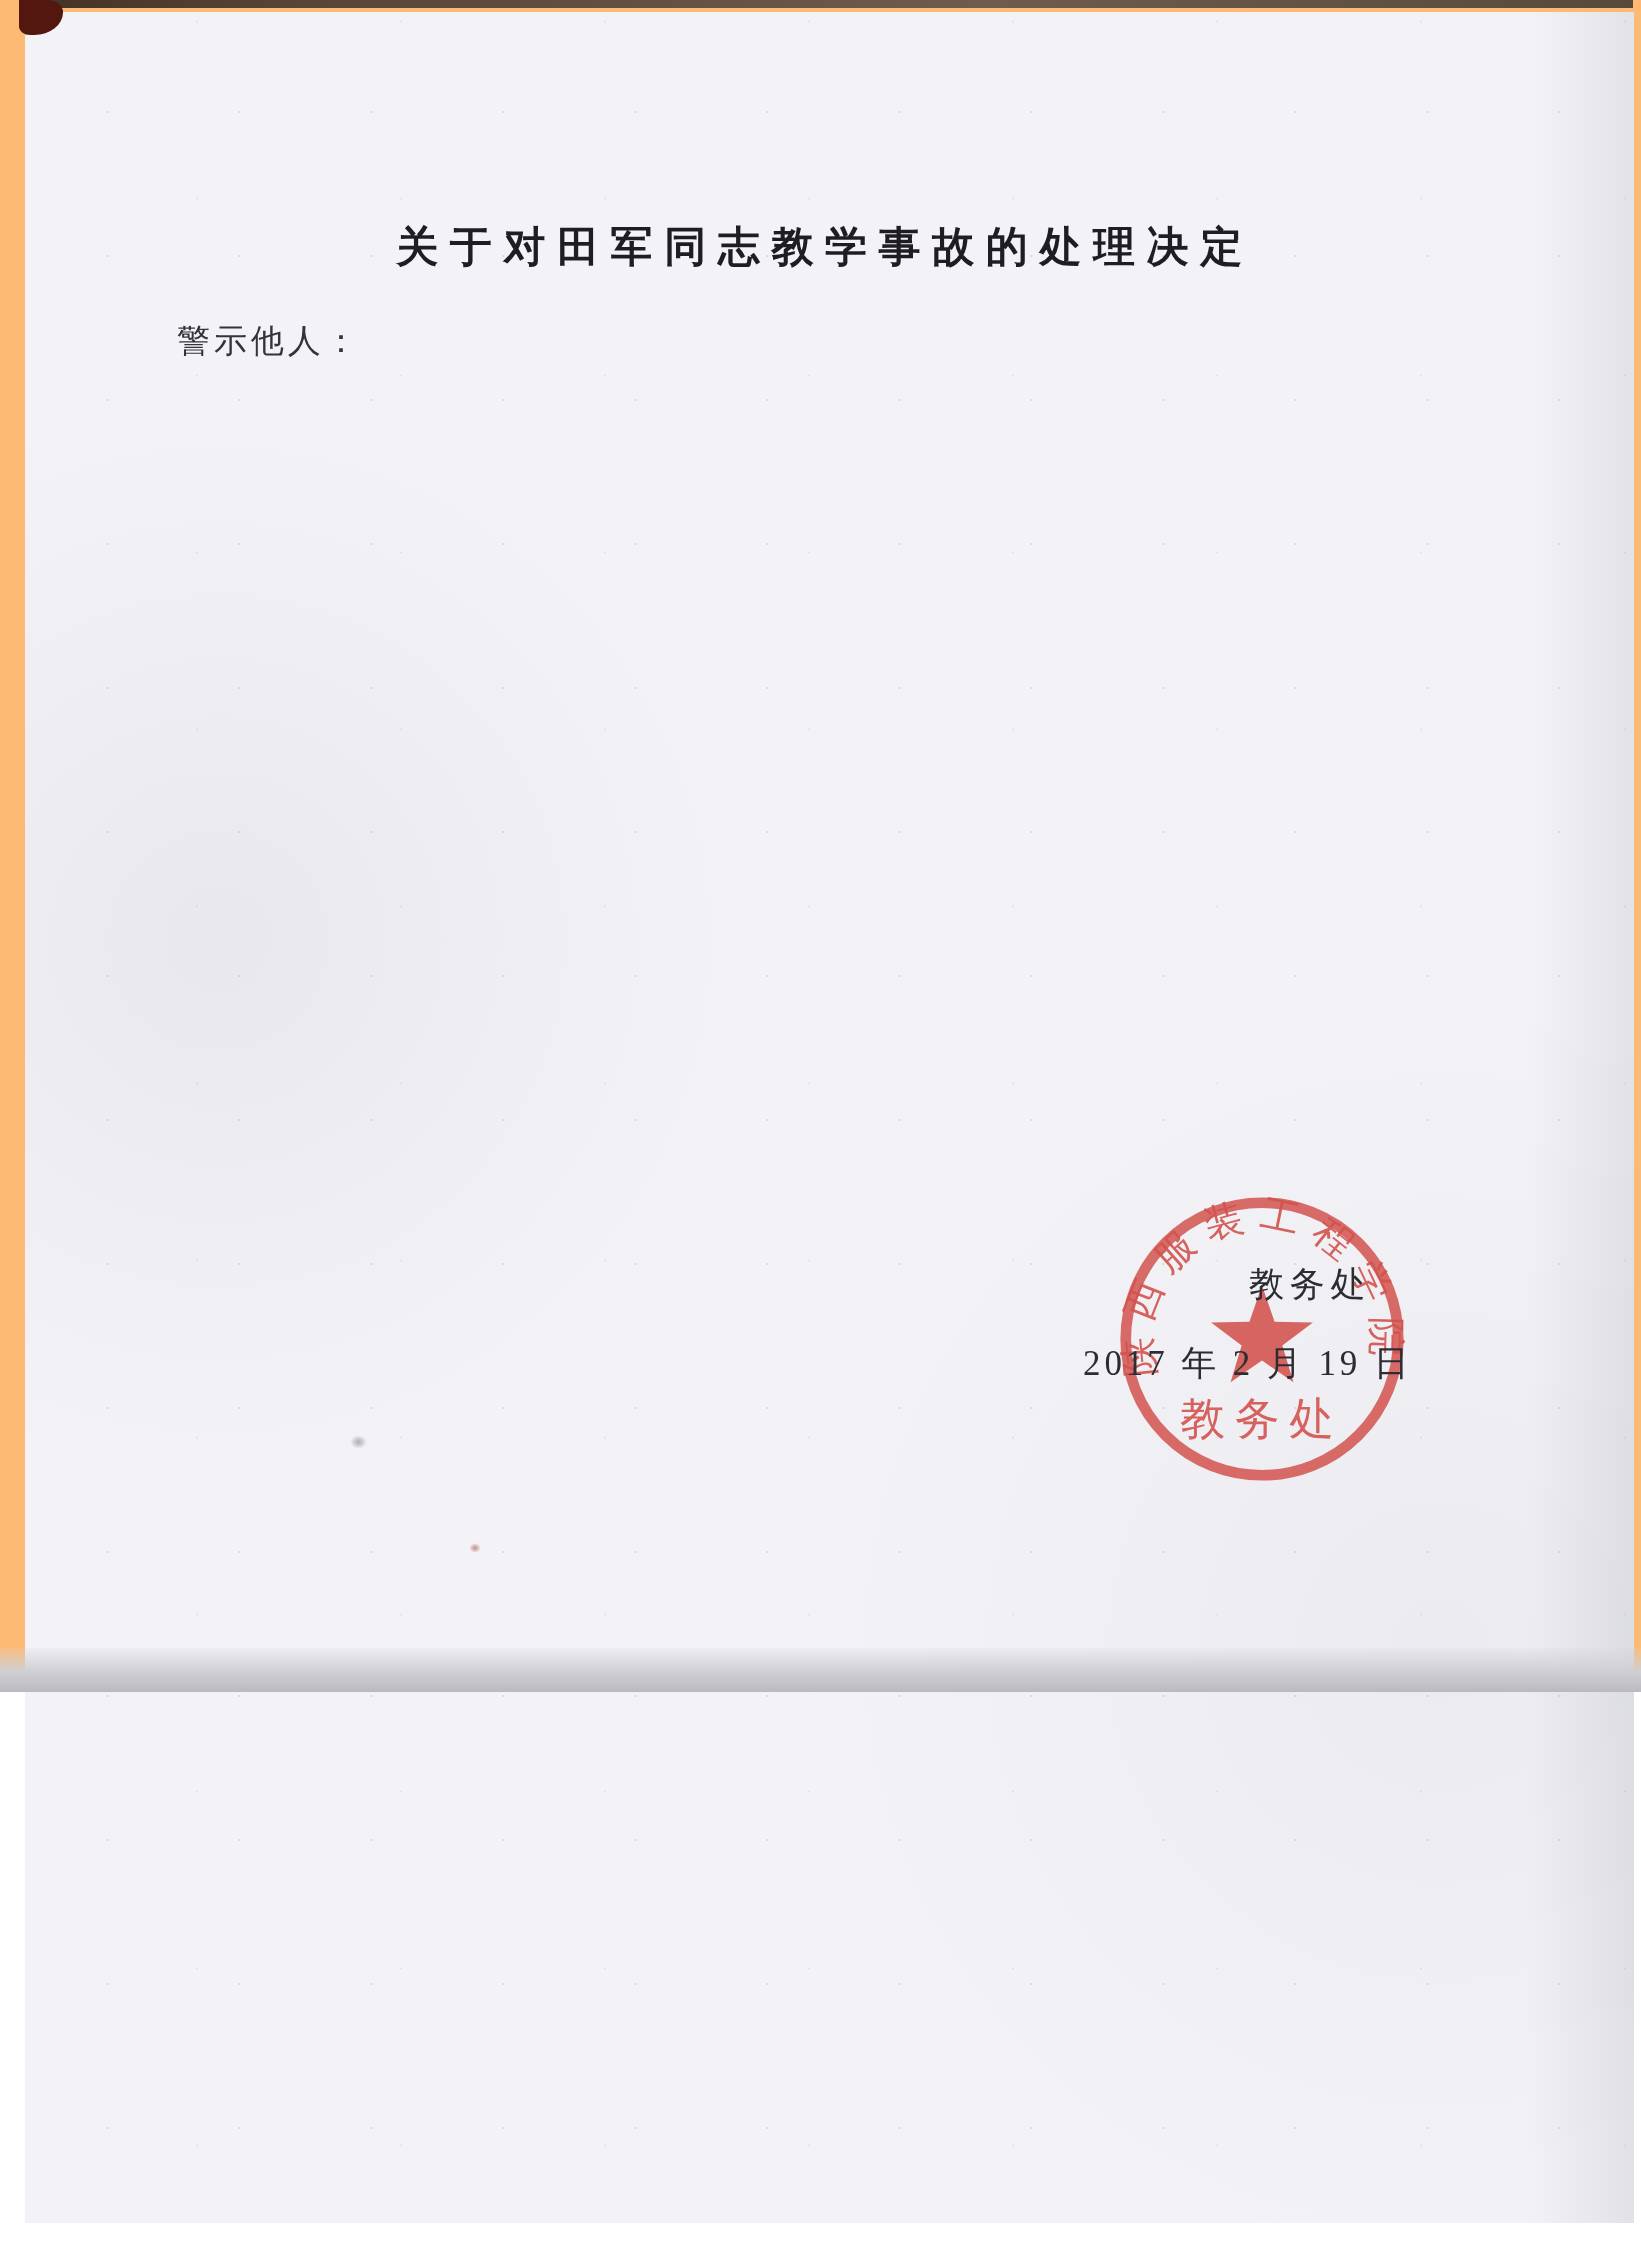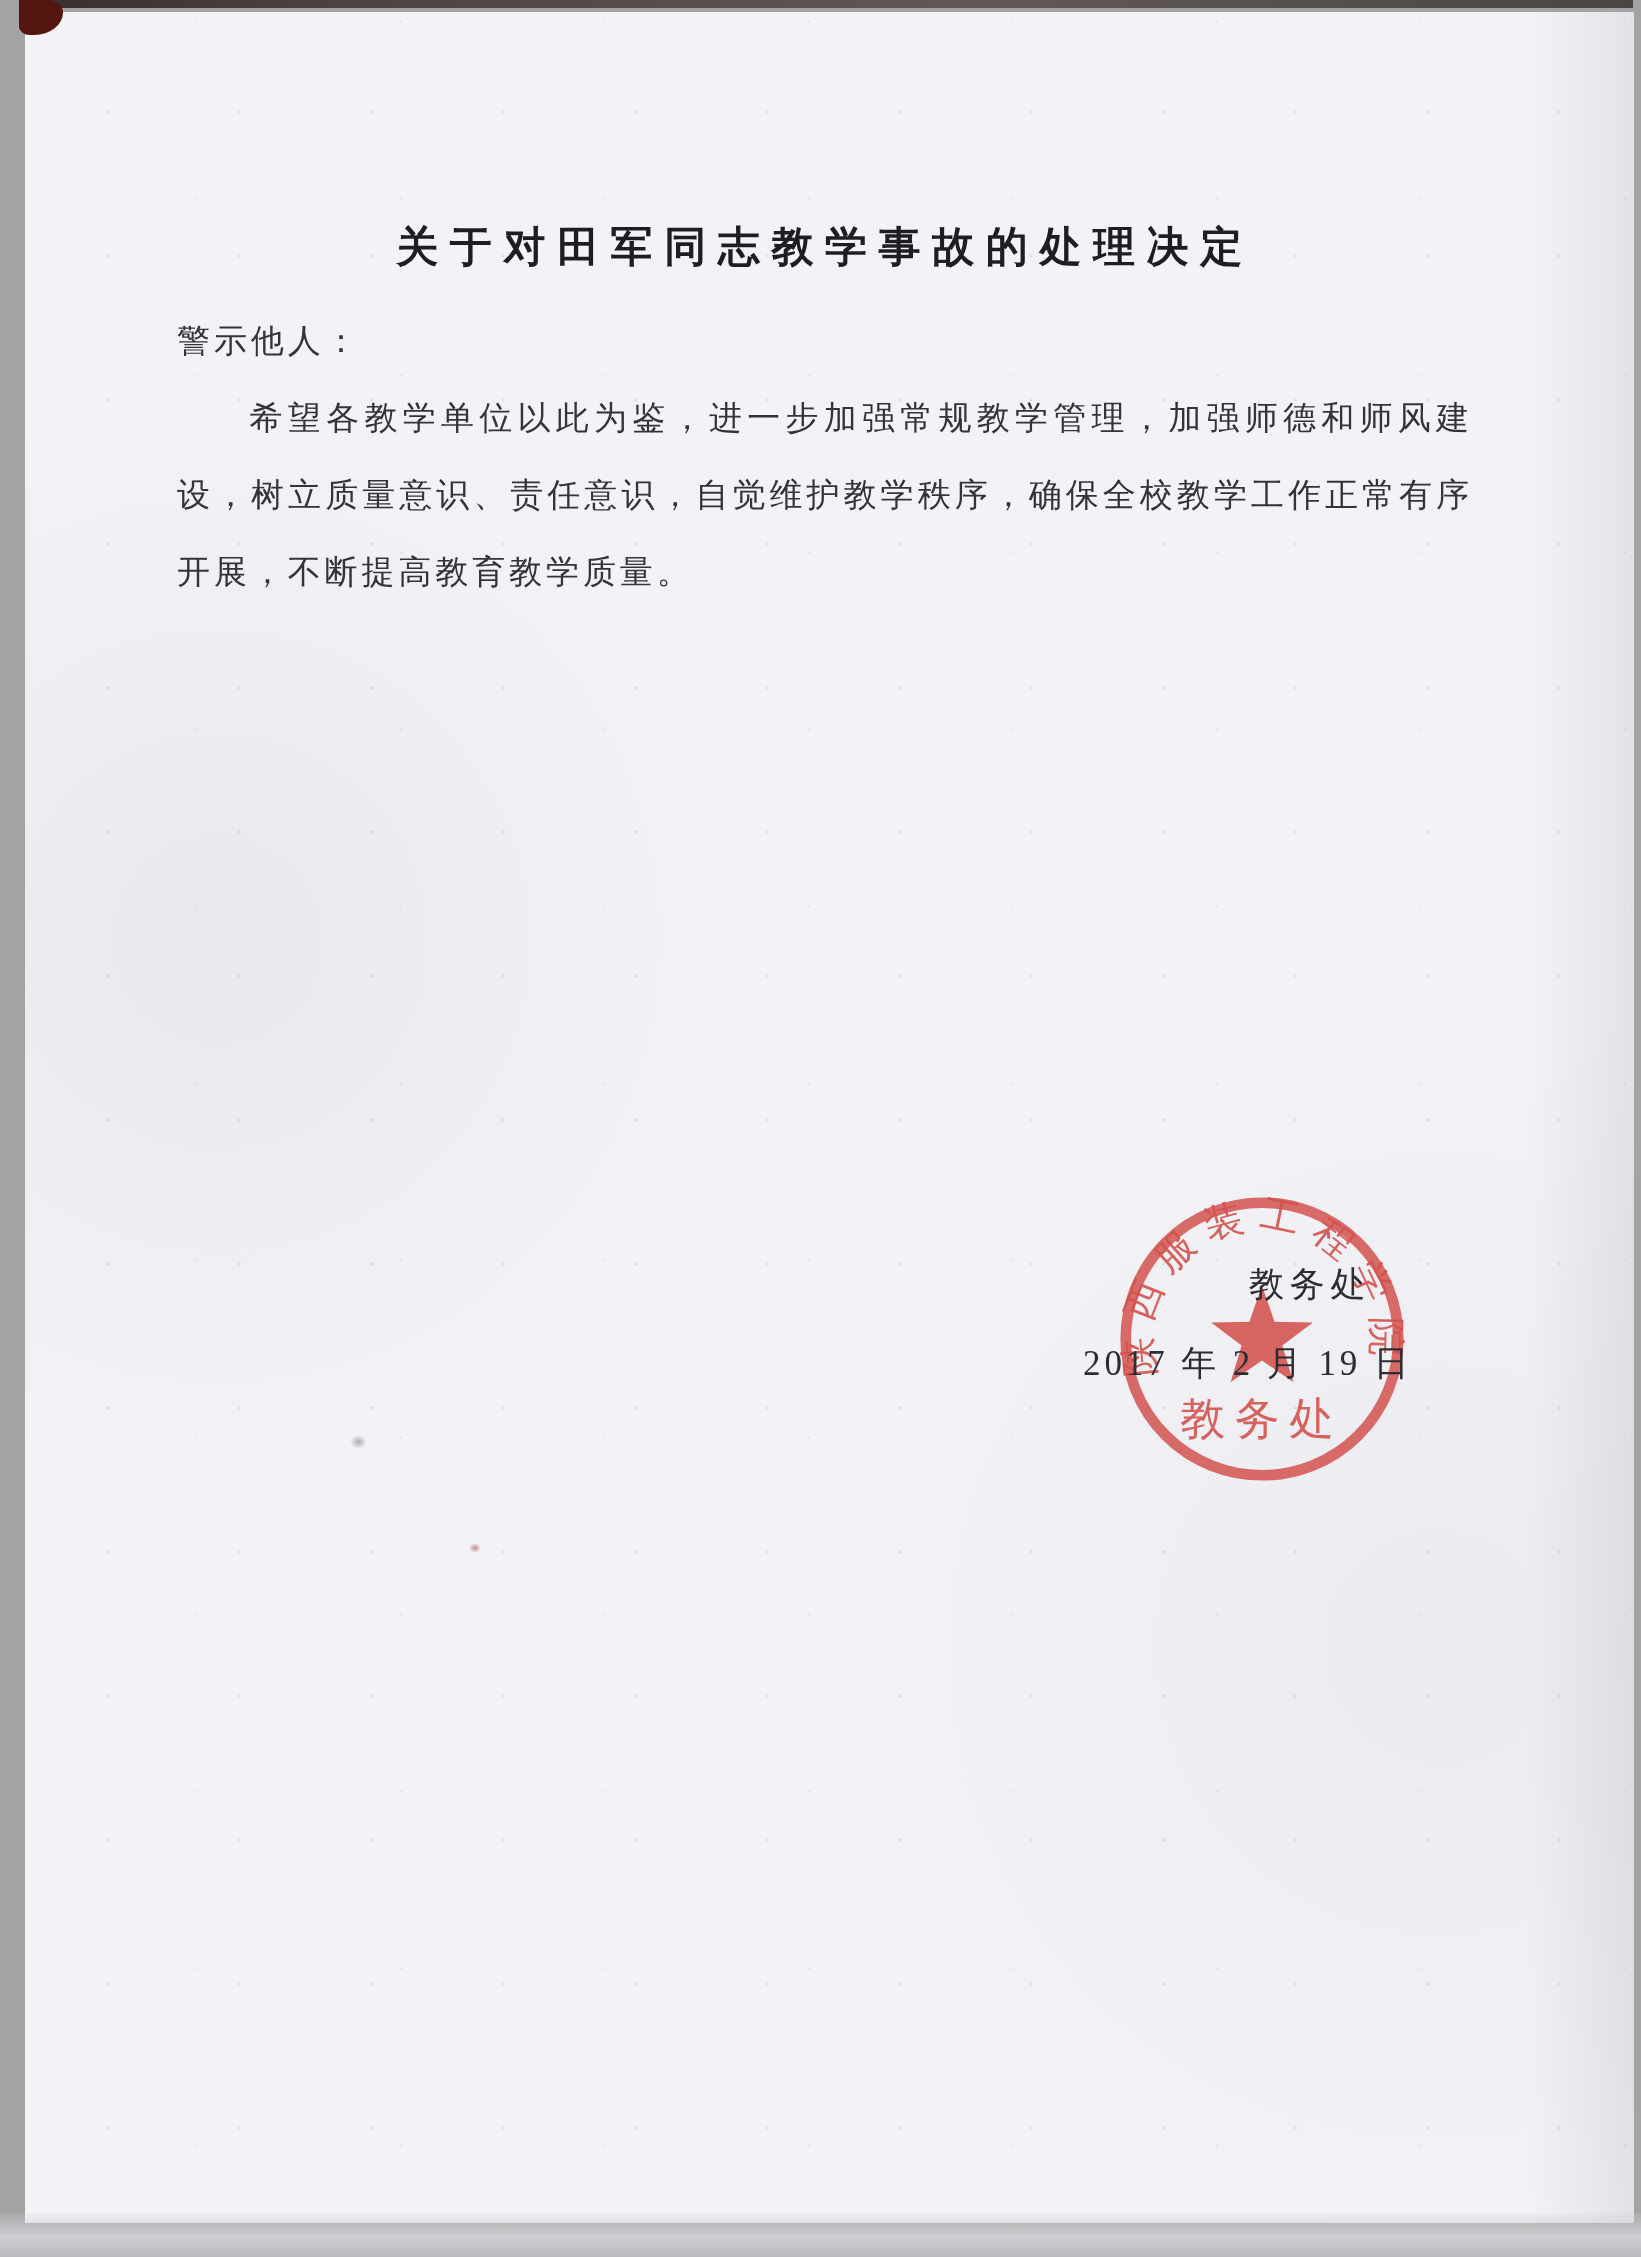--- a/index.html
+++ b/index.html
@@ -7,22 +7,22 @@
     padding: 0;
     width: 1641px;
     height: 2257px;
     background: #ffffff;
     overflow: hidden;
     font-family: "Liberation Serif", "DejaVu Serif", serif;
   }
   .stage {
     position: relative;
     width: 1641px;
-    height: 2257px;
-    background: #a3a3a3;
+    height: 1692px;
+    background: #fdba74;
   }
   
   .paper {
     position: absolute;
     left: 25px;
     top: 11.6px;
     width: 1609px;
     height: 2211px;
     background-color: #f3f3f7;
     background-image:
@@ -140,21 +140,20 @@
 
   <div class="top-edge-line"></div>
   <div class="corner-blob"></div>
   <div class="smudge-gray"></div>
   <div class="smudge-red"></div>
   <div class="bottom-band"></div>
 
   <div class="doc-body">
     <div class="doc-title">关于对田军同志教学事故的处理决定</div>
     <div class="salutation">警示他人：</div>
-    <p class="para">希望各教学单位以此为鉴，进一步加强常规教学管理，加强师德和师风建设，树立质量意识、责任意识，自觉维护教学秩序，确保全校教学工作正常有序开展，不断提高教育教学质量。</p>
   </div>
 
   <svg class="seal" viewBox="0 0 300 300">
     <circle cx="150" cy="150" r="140" fill="none" stroke="#d0453f" stroke-width="11" stroke-opacity="0.85"></circle>
     <defs>
       <path id="sealArc" d="M 45 195 A 114 114 0 1 1 255 195" fill="none"></path>
     </defs>
     <text font-size="40" fill="#d0453f" fill-opacity="0.9" letter-spacing="13" font-family="Liberation Serif, DejaVu Serif, serif">
       <textPath href="#sealArc" startOffset="2%">陕西服装工程学院</textPath>
     </text>

